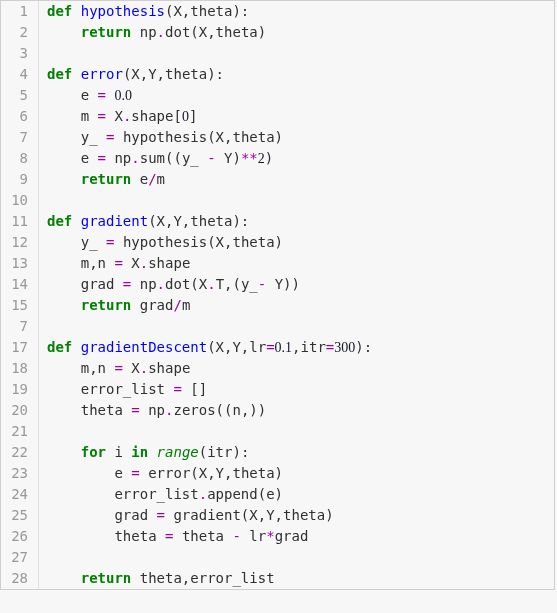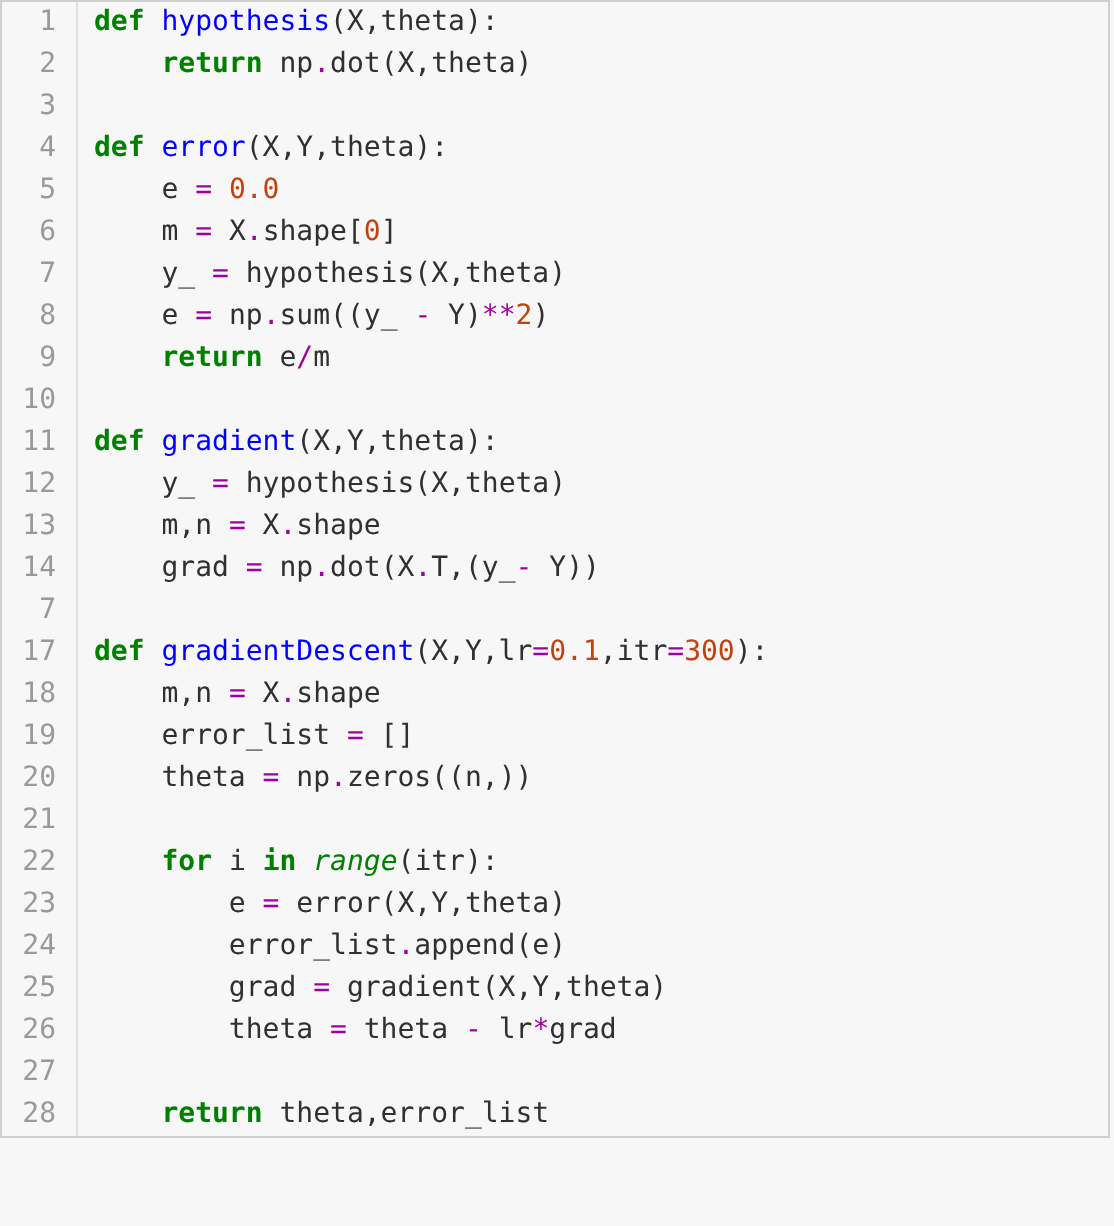--- a/index.html
+++ b/index.html
@@ -33,21 +33,21 @@
   }
   .code {
     padding-left: 8px;
     white-space: pre;
     color: #303030;
     text-align: right;
   }
   .kw { color: #008000; font-weight: bold; }
   .fn { color: #0000ff; }
   .op { color: #a000a0; }
-  .num { color: #c2410c; }
+  .num { color: #0f172a; font-family: Liberation Serif, serif; }
   .builtin { color: #008000; font-style: italic; }
 </style>
 </head>
 <body>
 
 <div class="code-container" id="code-root">
     <div class="line">
       <div class="gutter">1</div>
       <div class="code"><span class="kw">def </span><span class="fn">hypothesis</span><span>(X,theta):</span></div>
     </div>
@@ -97,20 +97,24 @@
     </div>
     <div class="line">
       <div class="gutter">13</div>
       <div class="code"><span>    m,n </span><span class="op">=</span><span> X</span><span class="op">.</span><span>shape</span></div>
     </div>
     <div class="line">
       <div class="gutter">14</div>
       <div class="code"><span>    grad </span><span class="op">=</span><span> np</span><span class="op">.</span><span>dot(X</span><span class="op">.</span><span>T,(y_</span><span class="op">-</span><span> Y))</span></div>
     </div>
     <div class="line">
+      <div class="gutter">15</div>
+      <div class="code"><span>    </span><span class="kw">return</span><span> grad</span><span class="op">/</span><span>m</span></div>
+    </div>
+    <div class="line">
       <div class="gutter">7</div>
       <div class="code"></div>
     </div>
     <div class="line">
       <div class="gutter">17</div>
       <div class="code"><span class="kw">def </span><span class="fn">gradientDescent</span><span>(X,Y,lr</span><span class="op">=</span><span class="num">0.1</span><span>,itr</span><span class="op">=</span><span class="num">300</span><span>):</span></div>
     </div>
     <div class="line">
       <div class="gutter">18</div>
       <div class="code"><span>    m,n </span><span class="op">=</span><span> X</span><span class="op">.</span><span>shape</span></div>

